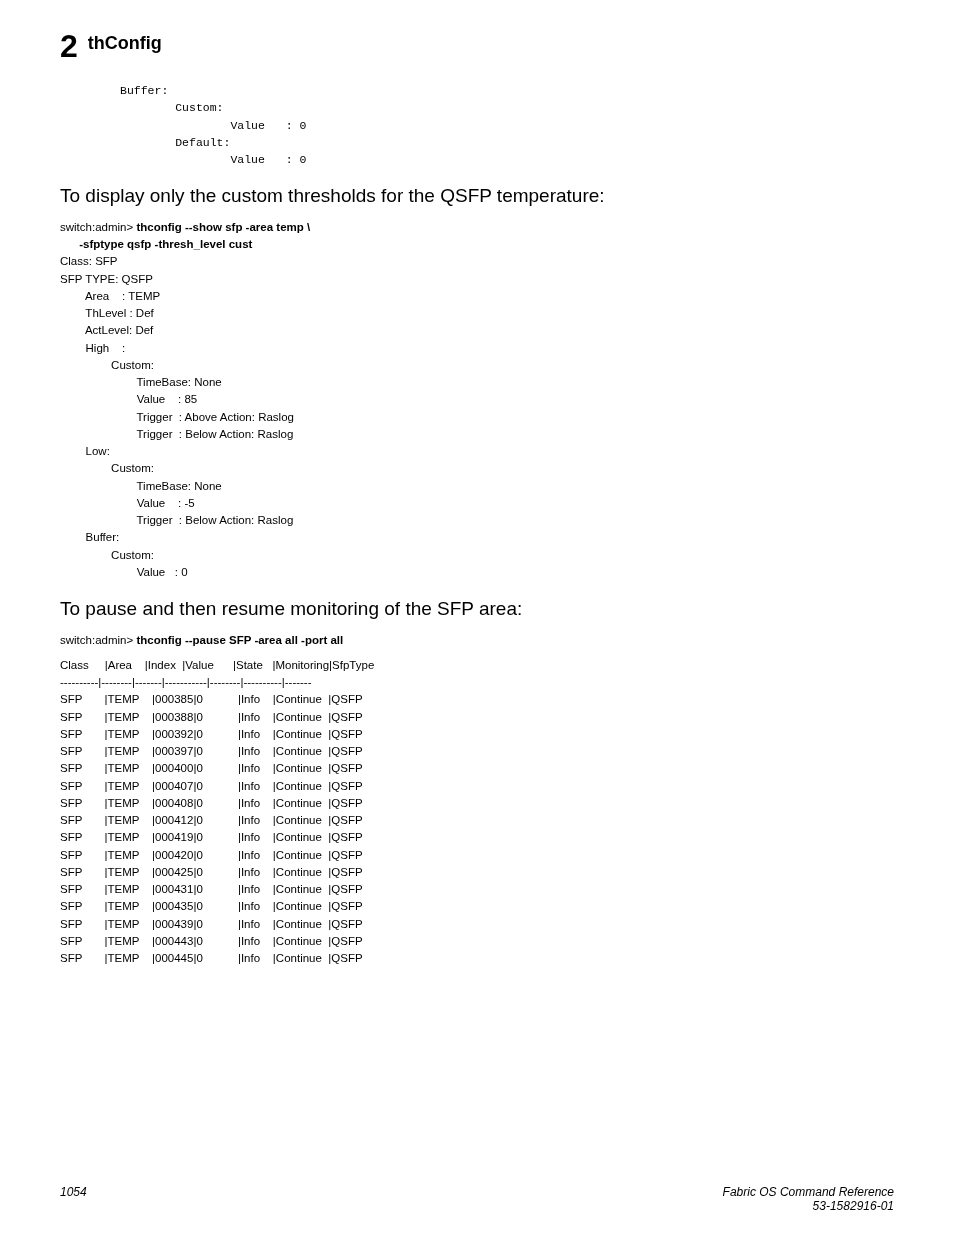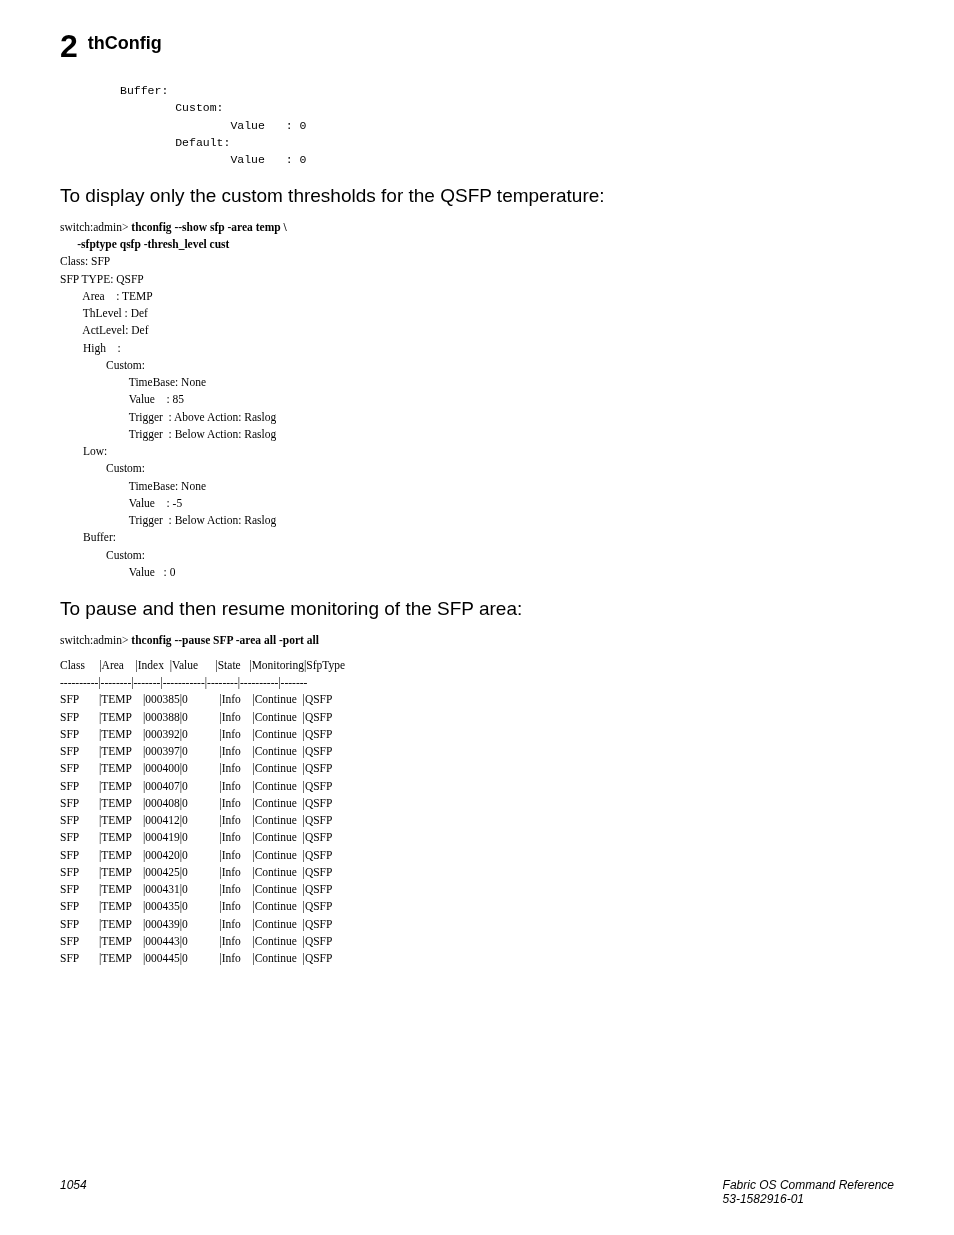--- a/index.html
+++ b/index.html
@@ -48,38 +48,39 @@
     .prose-text {
       font-size: 19px;
       margin: 14px 0 8px 0;
       line-height: 1.5;
     }
     .bold-code {
       font-weight: bold;
     }
     .footer {
       position: absolute;
-      bottom: 29px;
+      bottom: 22px;
       left: 0;
       right: 0;
       display: flex;
       justify-content: space-between;
       padding: 0 60px;
       font-size: 12px;
     }
     .footer-left {
       font-style: italic;
     }
     .footer-right {
       font-style: italic;
+      text-align: right;
       margin-left: 37px;
     }
     .indent1 { margin-left: 60px; }
     .code-table {
-      font-family: Liberation Serif, serif;
+      font-family: Liberation Sans, sans-serif;
       font-size: 11.5px;
       line-height: 1.5;
       margin: 6px 0;
       white-space: pre;
     }
   </style>
 </head>
 <body>
 
 <div class="page-container">

